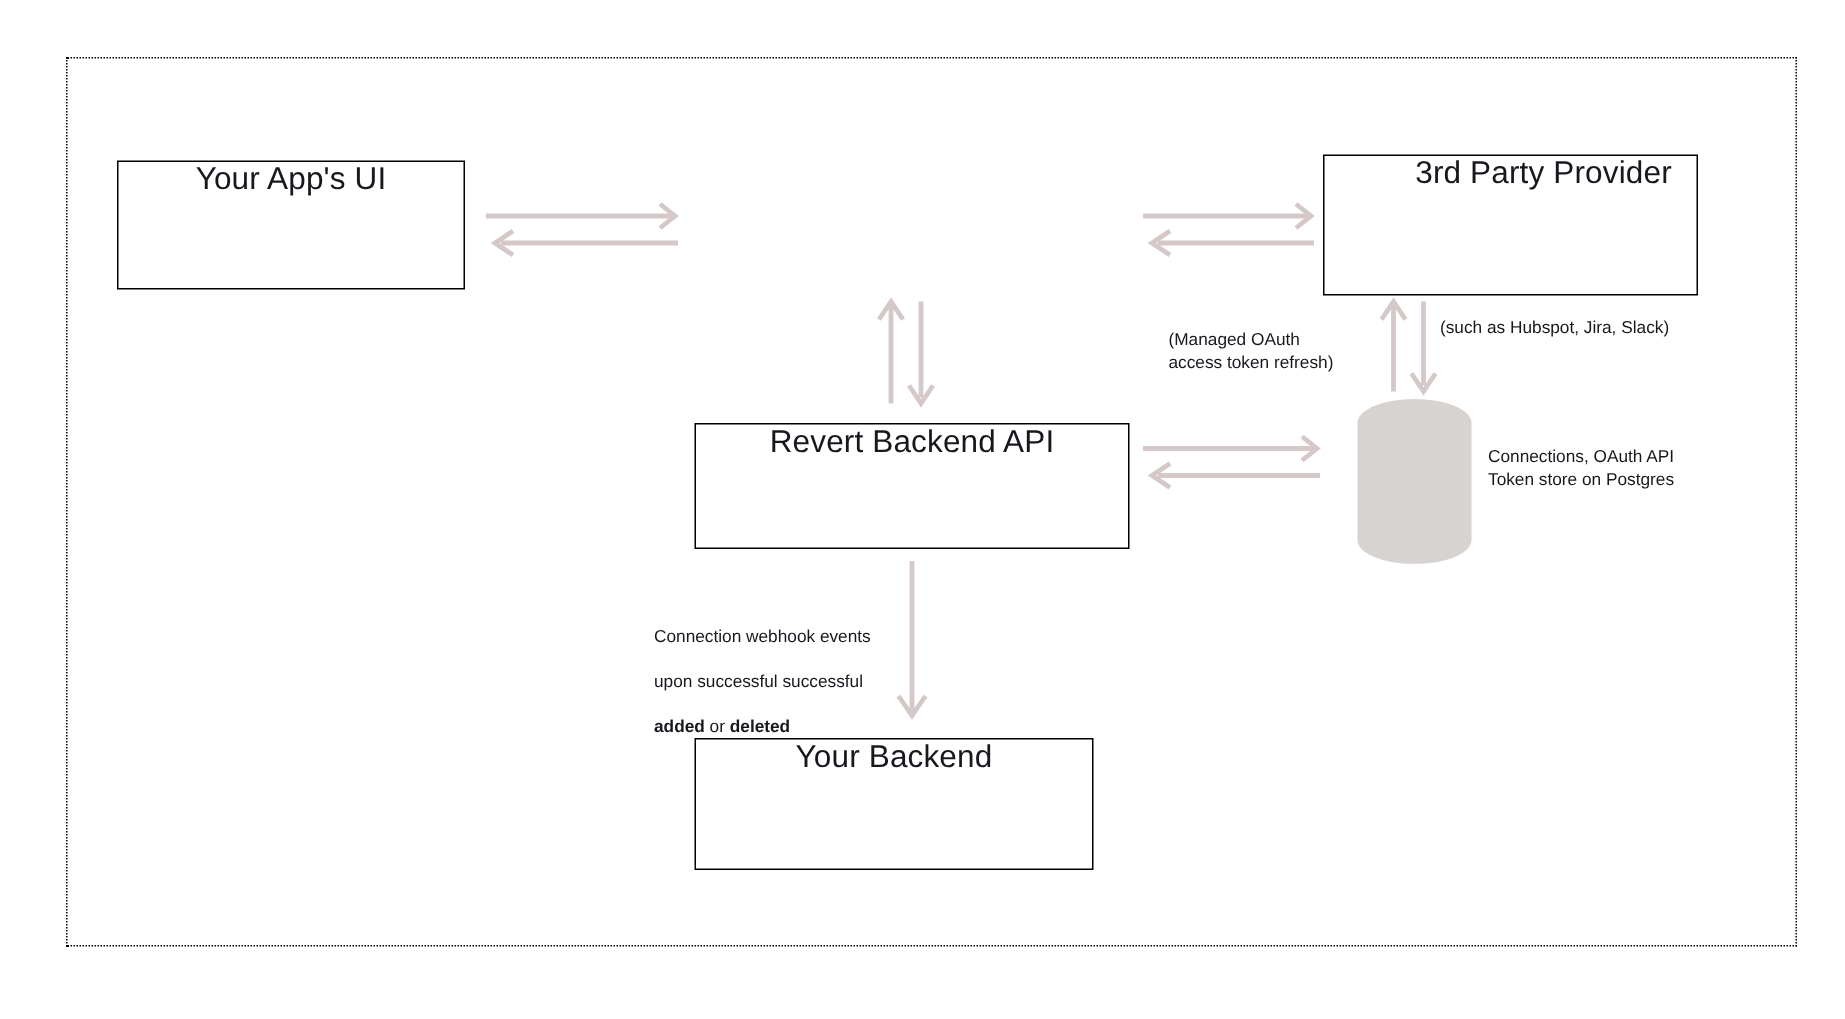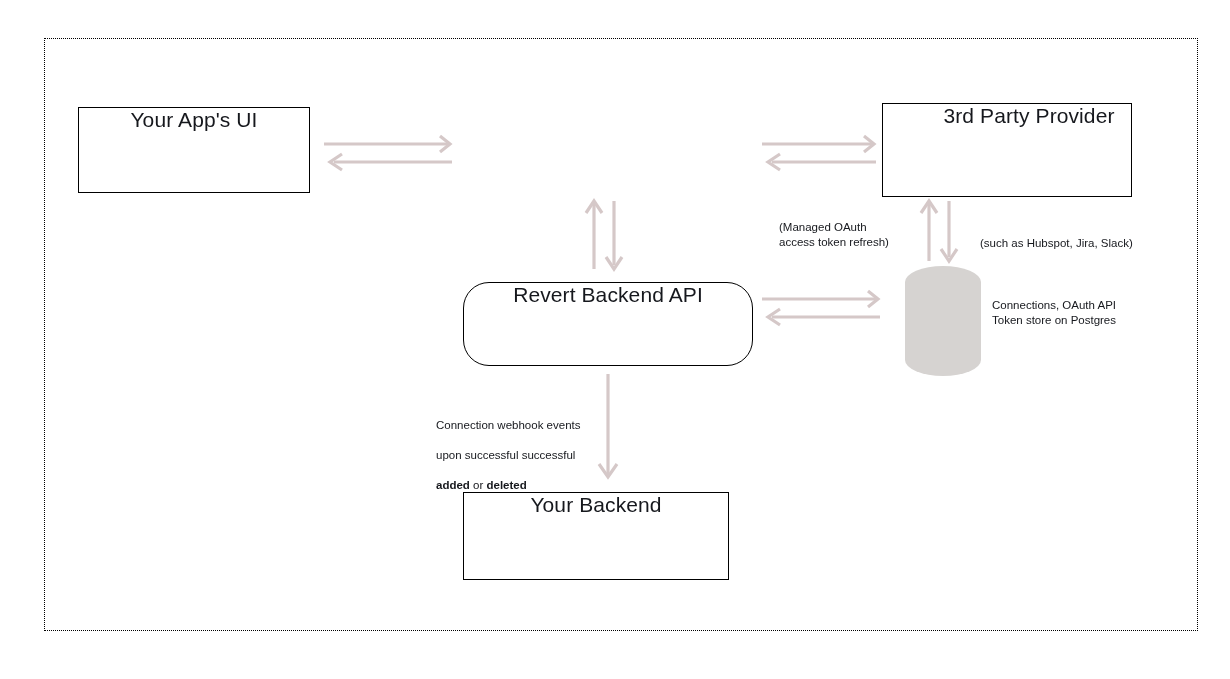--- a/index.html
+++ b/index.html
@@ -35,21 +35,21 @@
     display: flex;
     justify-content: center;
     color: #16181d;
     font-size: 21px;
     letter-spacing: 0.1px;
     text-align: center;
   }
   .node-app-ui   { left: 78px;  top: 107px; width: 232px; height: 86px; }
   .node-fe-sdk   { left: 463px; top: 105px; width: 290px; height: 90px; }
   .node-provider { left: 882px; top: 103px; width: 250px; height: 94px; padding-left: 44px; }
-  .node-be-api   { left: 463px; top: 282px; width: 290px; height: 84px; border-radius: 26px; }
+  .node-be-api   { left: 463px; top: 282px; width: 290px; height: 84px; }
   .node-your-be  { left: 463px; top: 492px; width: 266px; height: 88px; }
 
   .cylinder {
     position: absolute;
     left: 905px;
     top: 266px;
     width: 76px;
     height: 110px;
     background: #d6d3d1;
     border-radius: 38px / 16px;
@@ -57,21 +57,21 @@
 
   .note {
     position: absolute;
     color: #16181d;
     font-size: 11.5px;
     line-height: 15px;
     white-space: pre-line;
   }
   .note b { font-weight: 700; }
   .note-oauth    { left: 779px; top: 220px; width: 135px; }
-  .note-provider { left: 980px; top: 212px; width: 190px; margin-top: 24px; }
+  .note-provider { left: 960px; top: 212px; width: 190px; }
   .note-store    { left: 992px; top: 298px; width: 180px; }
   .note-webhook  { left: 413px; top: 403px; width: 200px; margin-left: 23px; }
 
   .arrow { position: absolute; }
   .arrow svg { display: block; overflow: visible; }
 
   
   .arr-ui-sdk     { left: 322px; top: 136px; }
   .arr-sdk-prov   { left: 760px; top: 136px; }
   .arr-beapi-db   { left: 760px; top: 291px; }

